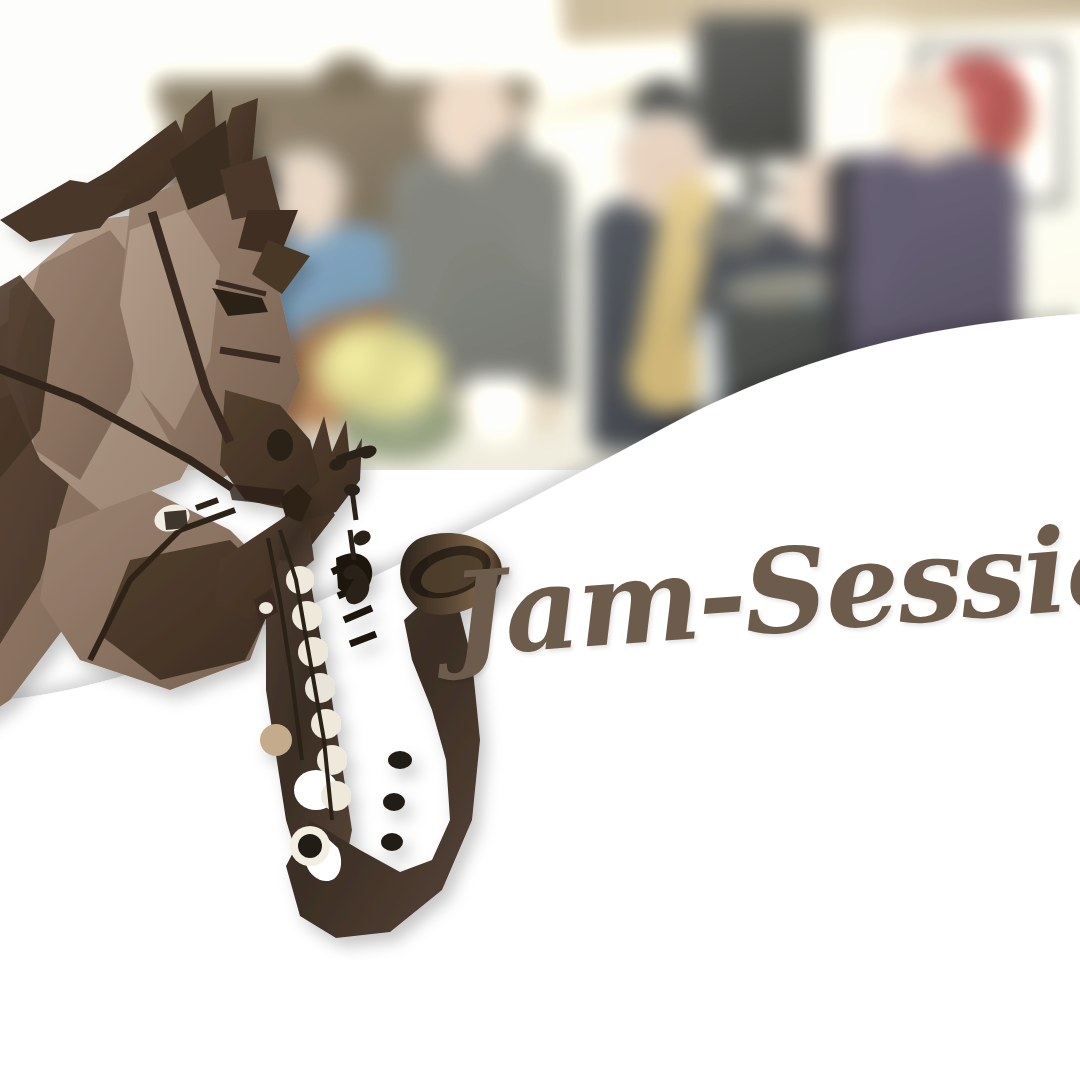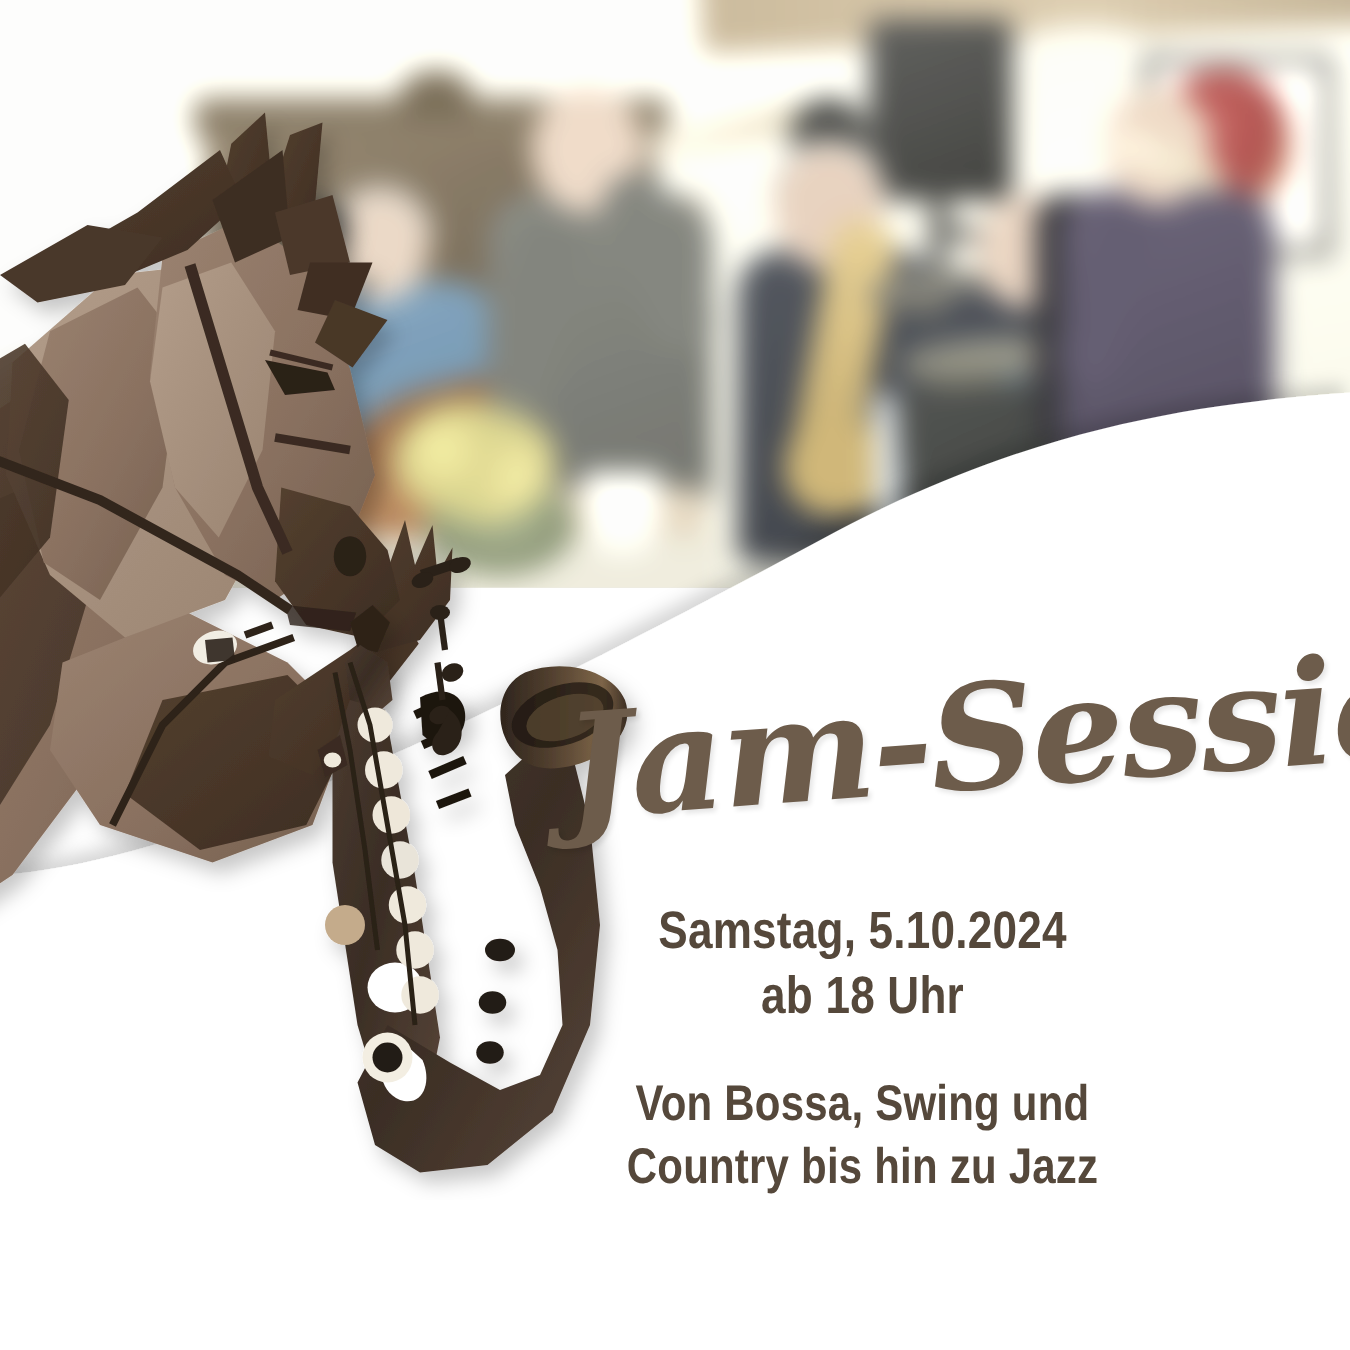--- a/index.html
+++ b/index.html
@@ -355,21 +355,14 @@
       <ellipse cx="372" cy="430" rx="8" ry="6"></ellipse>
       <path d="M370,470 L374,500" stroke="#2a2118" stroke-width="5"></path>
       <ellipse cx="382" cy="478" rx="9" ry="7" transform="rotate(-25 382 478)"></ellipse>
       <ellipse cx="372" cy="512" rx="9" ry="7" transform="rotate(-25 372 512)"></ellipse>
       <path d="M380,508 C394,518 392,540 376,544 C366,546 362,534 370,526 Z"></path>
     </g>
   </svg>
 
   <div id="title">Jam-Session</div>
 
-  <div id="info">
-    <div class="line-date">Samstag, 5.10.2024</div>
-    <div class="line-date">ab 18 Uhr</div>
-    <div class="gap"></div>
-    <div class="line-desc">Von Bossa, Swing und</div>
-    <div class="line-desc">Country bis hin zu Jazz</div>
-  </div>
 
 </div>
 
 </body></html>

